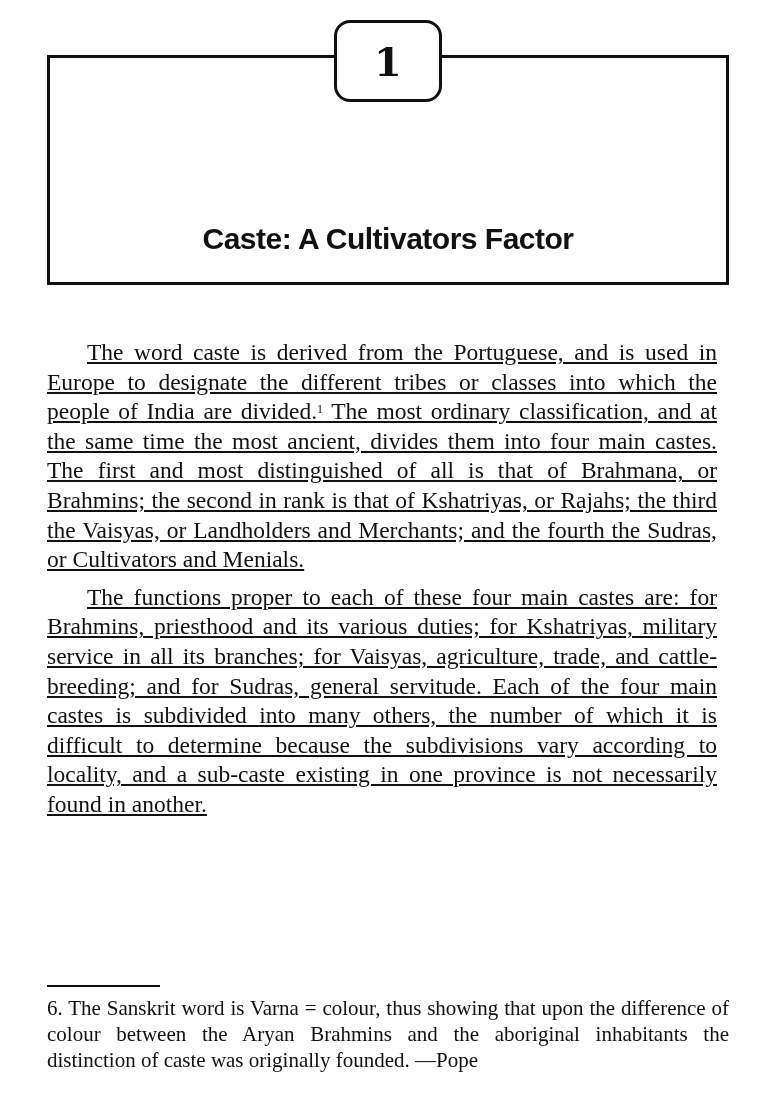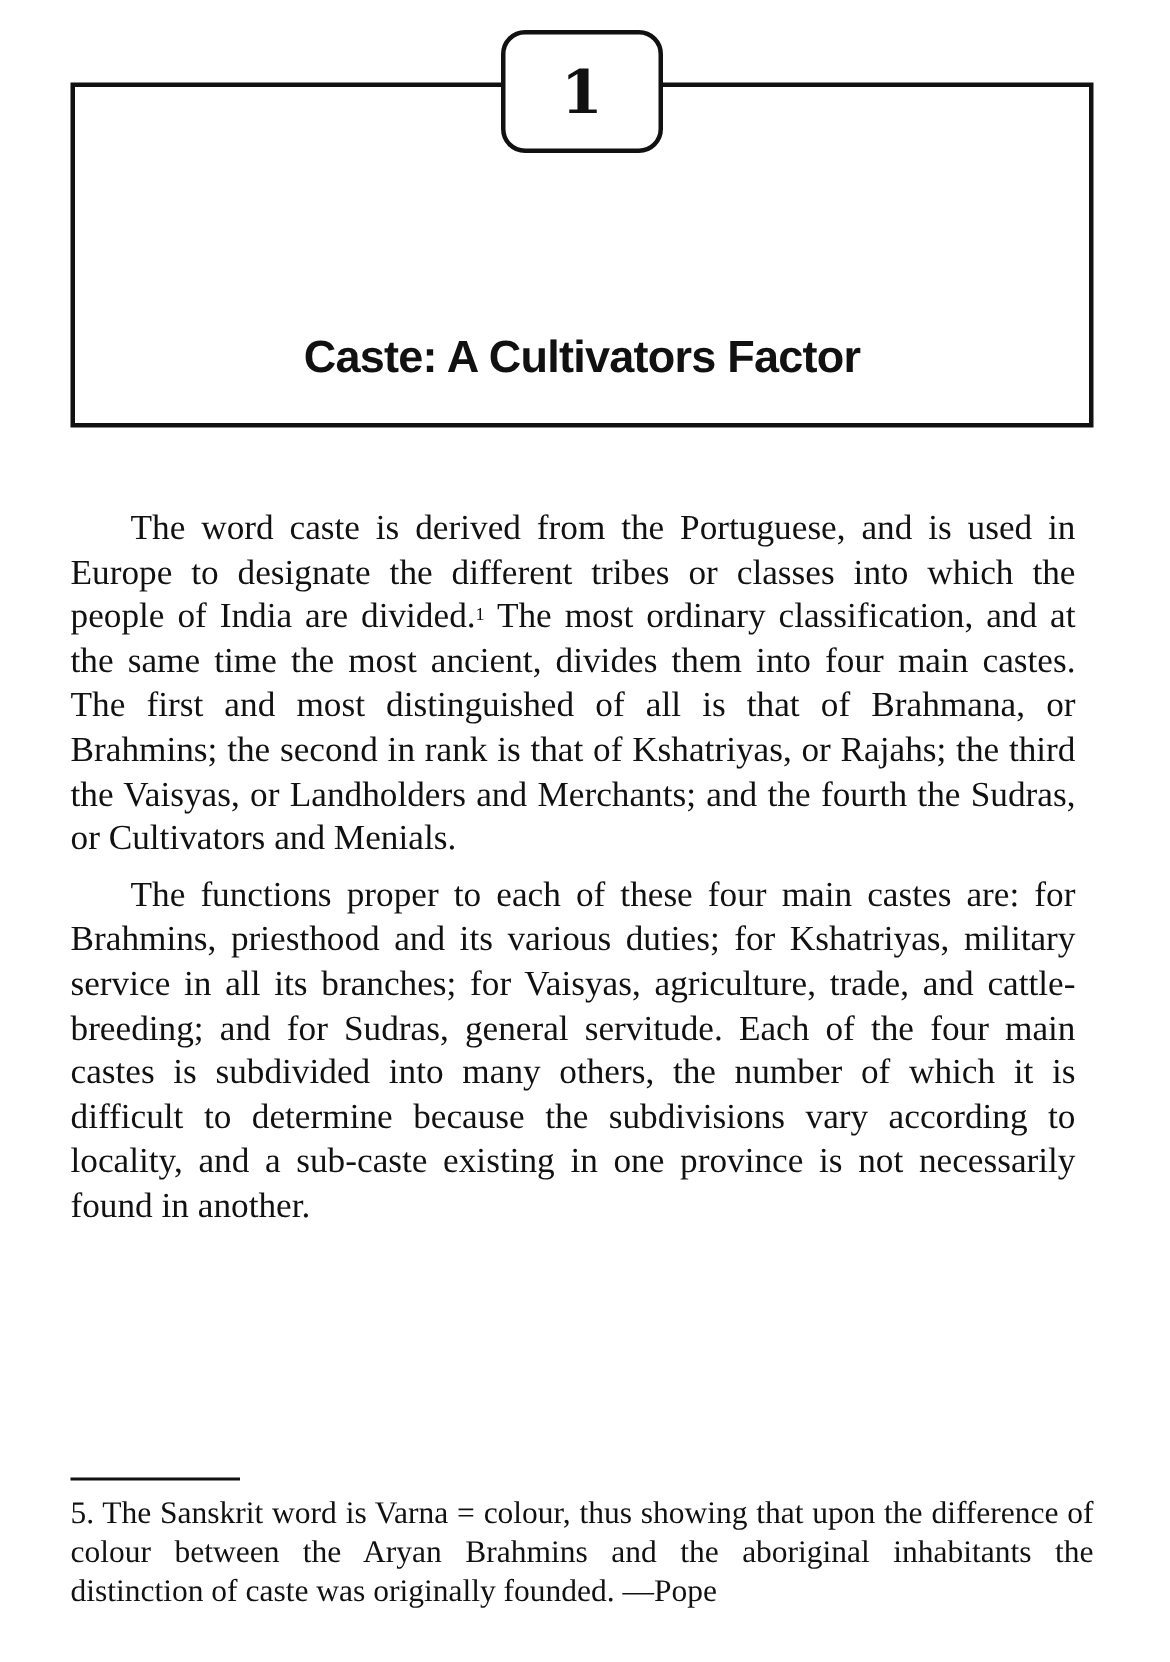--- a/index.html
+++ b/index.html
@@ -17,21 +17,21 @@
   .chapter-title {
     position: absolute; left: 47px; top: 222px; width: 682px; text-align: center;
     font-family: "Liberation Sans", sans-serif; font-weight: bold; font-size: 30px;
     letter-spacing: -0.5px; color: #111;
   }
   .body-text {
     position: absolute; left: 47px; top: 338px; width: 682px;
     font-family: "Liberation Serif", serif; font-size: 23.5px; line-height: 29.6px;
     text-align: justify; color: #111;
   }
-  .body-text p { margin: 0 12px 8px 0; text-indent: 40px; }
+  .body-text p { margin: 0 12px 8px 0; text-indent: 40px; text-decoration: underline; }
   sup { font-size: 12px; vertical-align: top; position: relative; top: -2px; }
   .fn-rule { position: absolute; left: 47px; top: 985px; width: 113px; height: 2px; background: #111; }
   .footnote {
     position: absolute; left: 47px; top: 995px; width: 682px;
     font-family: "Liberation Serif", serif; font-size: 21px; line-height: 26px;
     text-align: justify; color: #111;
   }
 </style>
 </head>
 <body>
@@ -41,13 +41,13 @@
   <span>1</span>
 </div>
 <div class="chapter-title">Caste: A Cultivators Factor</div>
 
 <div class="body-text">
   <p><span>The word caste is derived from the Portuguese, and is used in Europe to designate the different tribes or classes into which the people of India are divided.</span><sup>1</sup><span> The most ordinary classification, and at the same time the most ancient, divides them into four main castes. The first and most distinguished of all is that of Brahmana, or Brahmins; the second in rank is that of Kshatriyas, or Rajahs; the third the Vaisyas, or Landholders and Merchants; and the fourth the Sudras, or Cultivators and Menials.</span></p>
   <p><span>The functions proper to each of these four main castes are: for Brahmins, priesthood and its various duties; for Kshatriyas, military service in all its branches; for Vaisyas, agriculture, trade, and cattle-breeding; and for Sudras, general servitude. Each of the four main castes is subdivided into many others, the number of which it is difficult to determine because the subdivisions vary according to locality, and a sub-caste existing in one province is not necessarily found in another.</span></p>
 </div>
 
 <div class="fn-rule"></div>
-<div class="footnote">5. The Sanskrit word is Varna = colour, thus showing that upon the difference of colour between the Aryan Brahmins and the aboriginal inhabitants the distinction of caste was originally founded. —Pope</div>
+<div class="footnote">6. The Sanskrit word is Varna = colour, thus showing that upon the difference of colour between the Aryan Brahmins and the aboriginal inhabitants the distinction of caste was originally founded. —Pope</div>
 
 </body></html>

